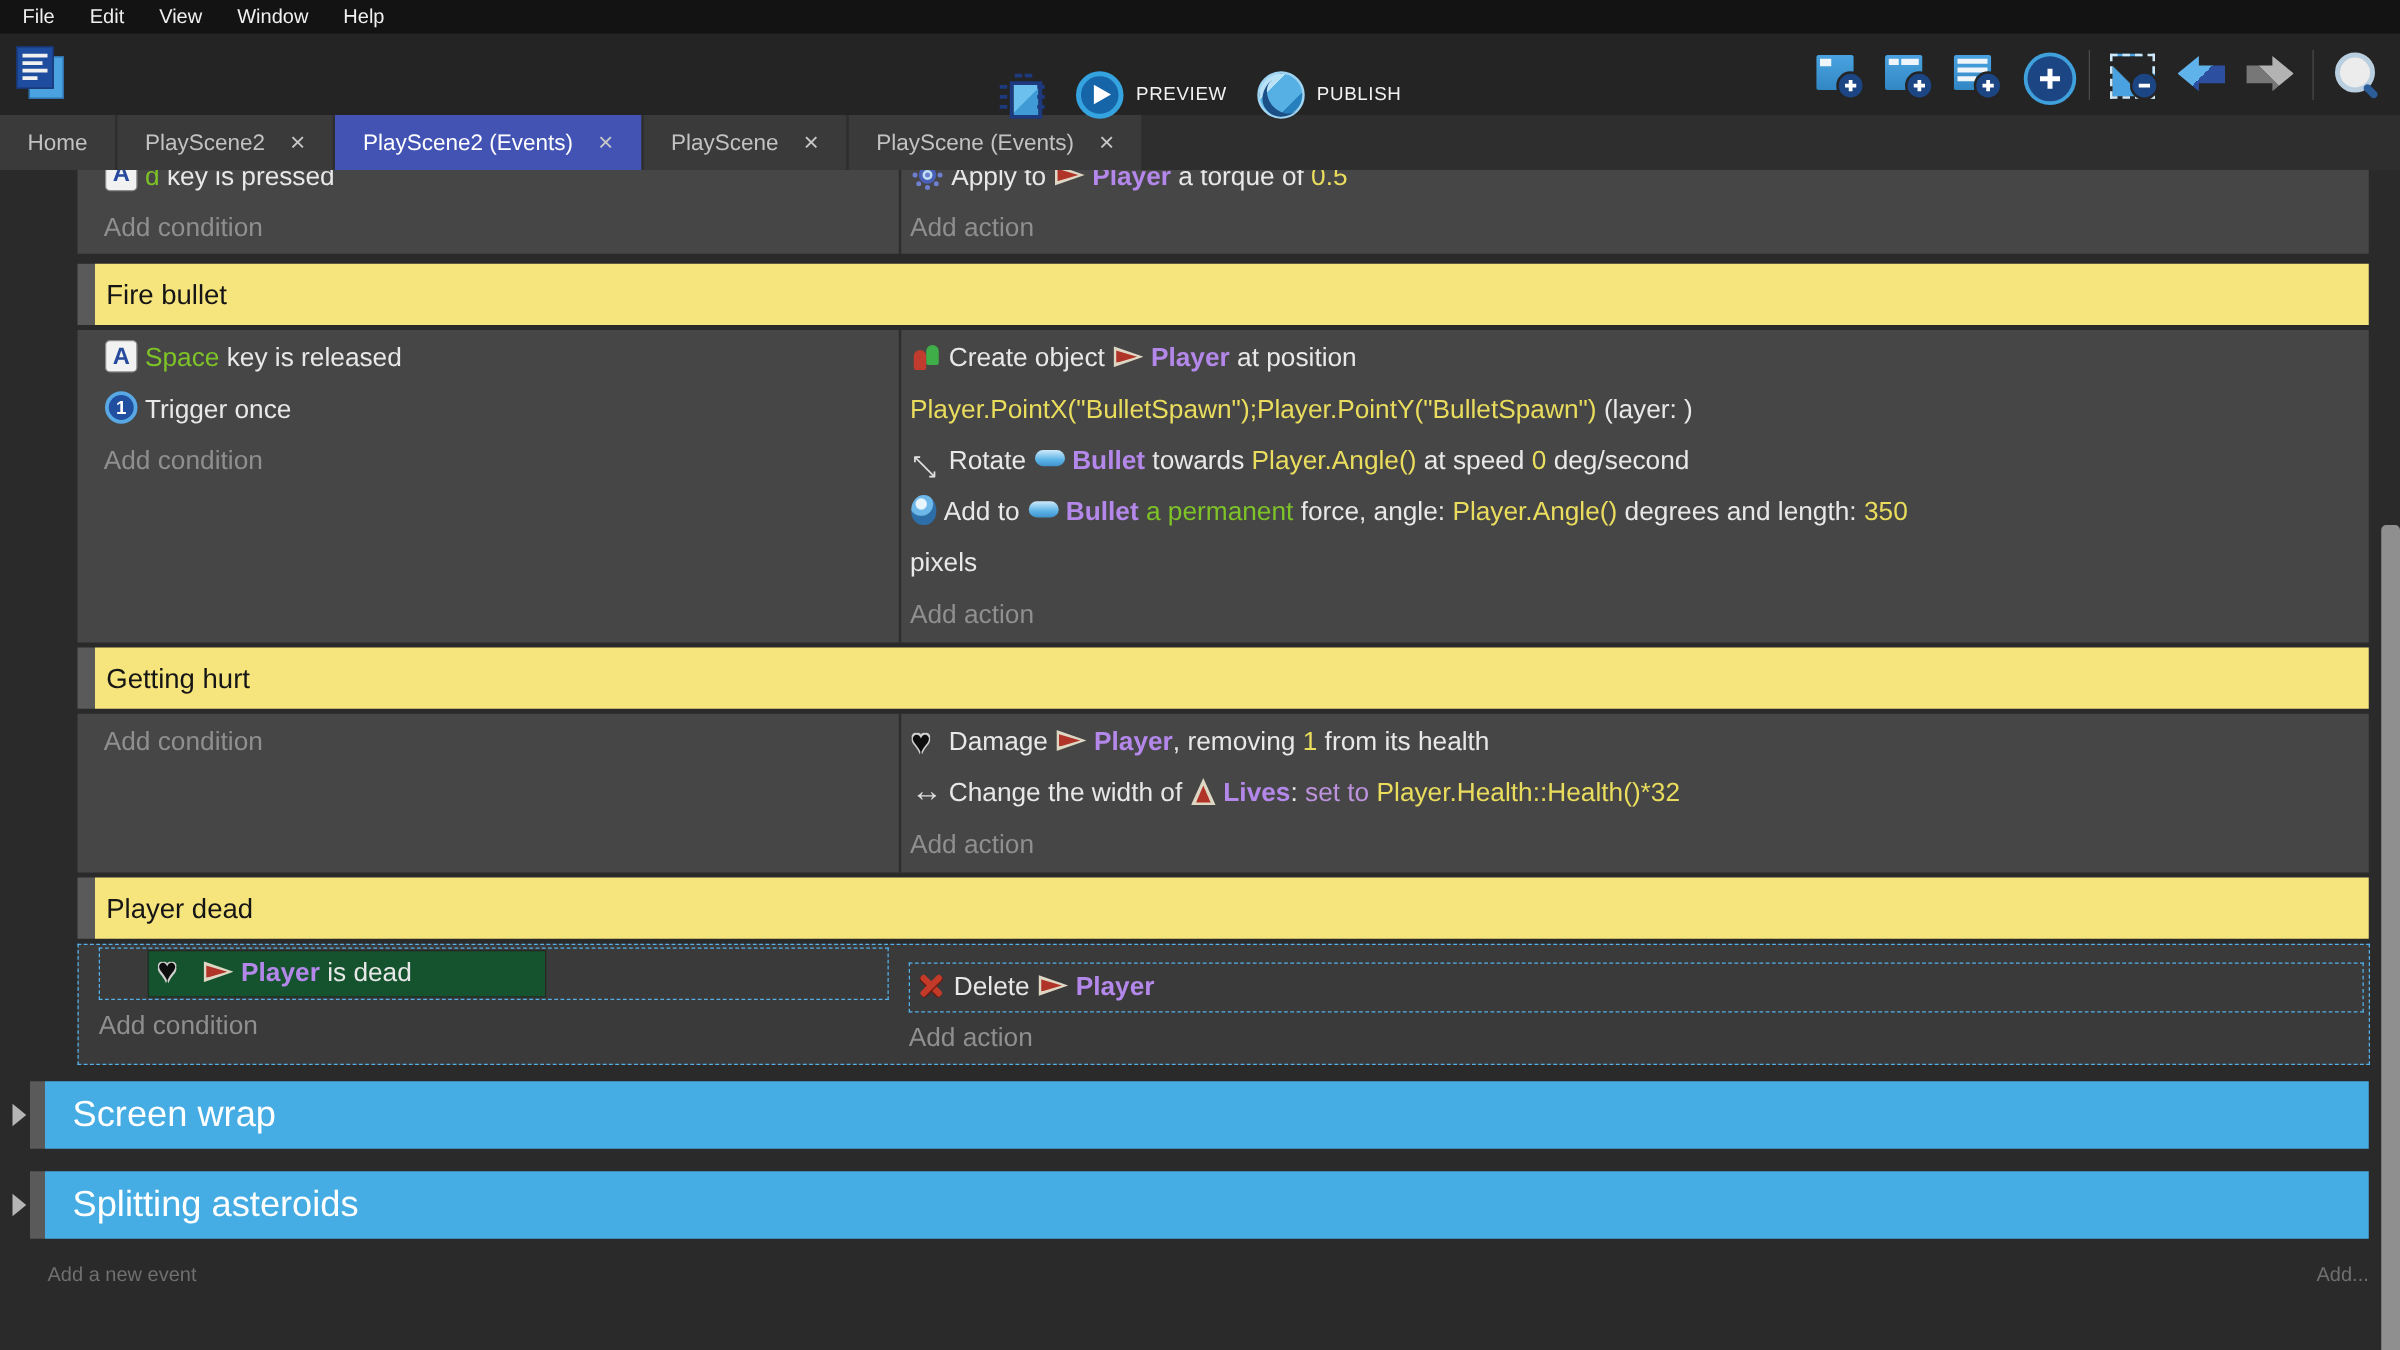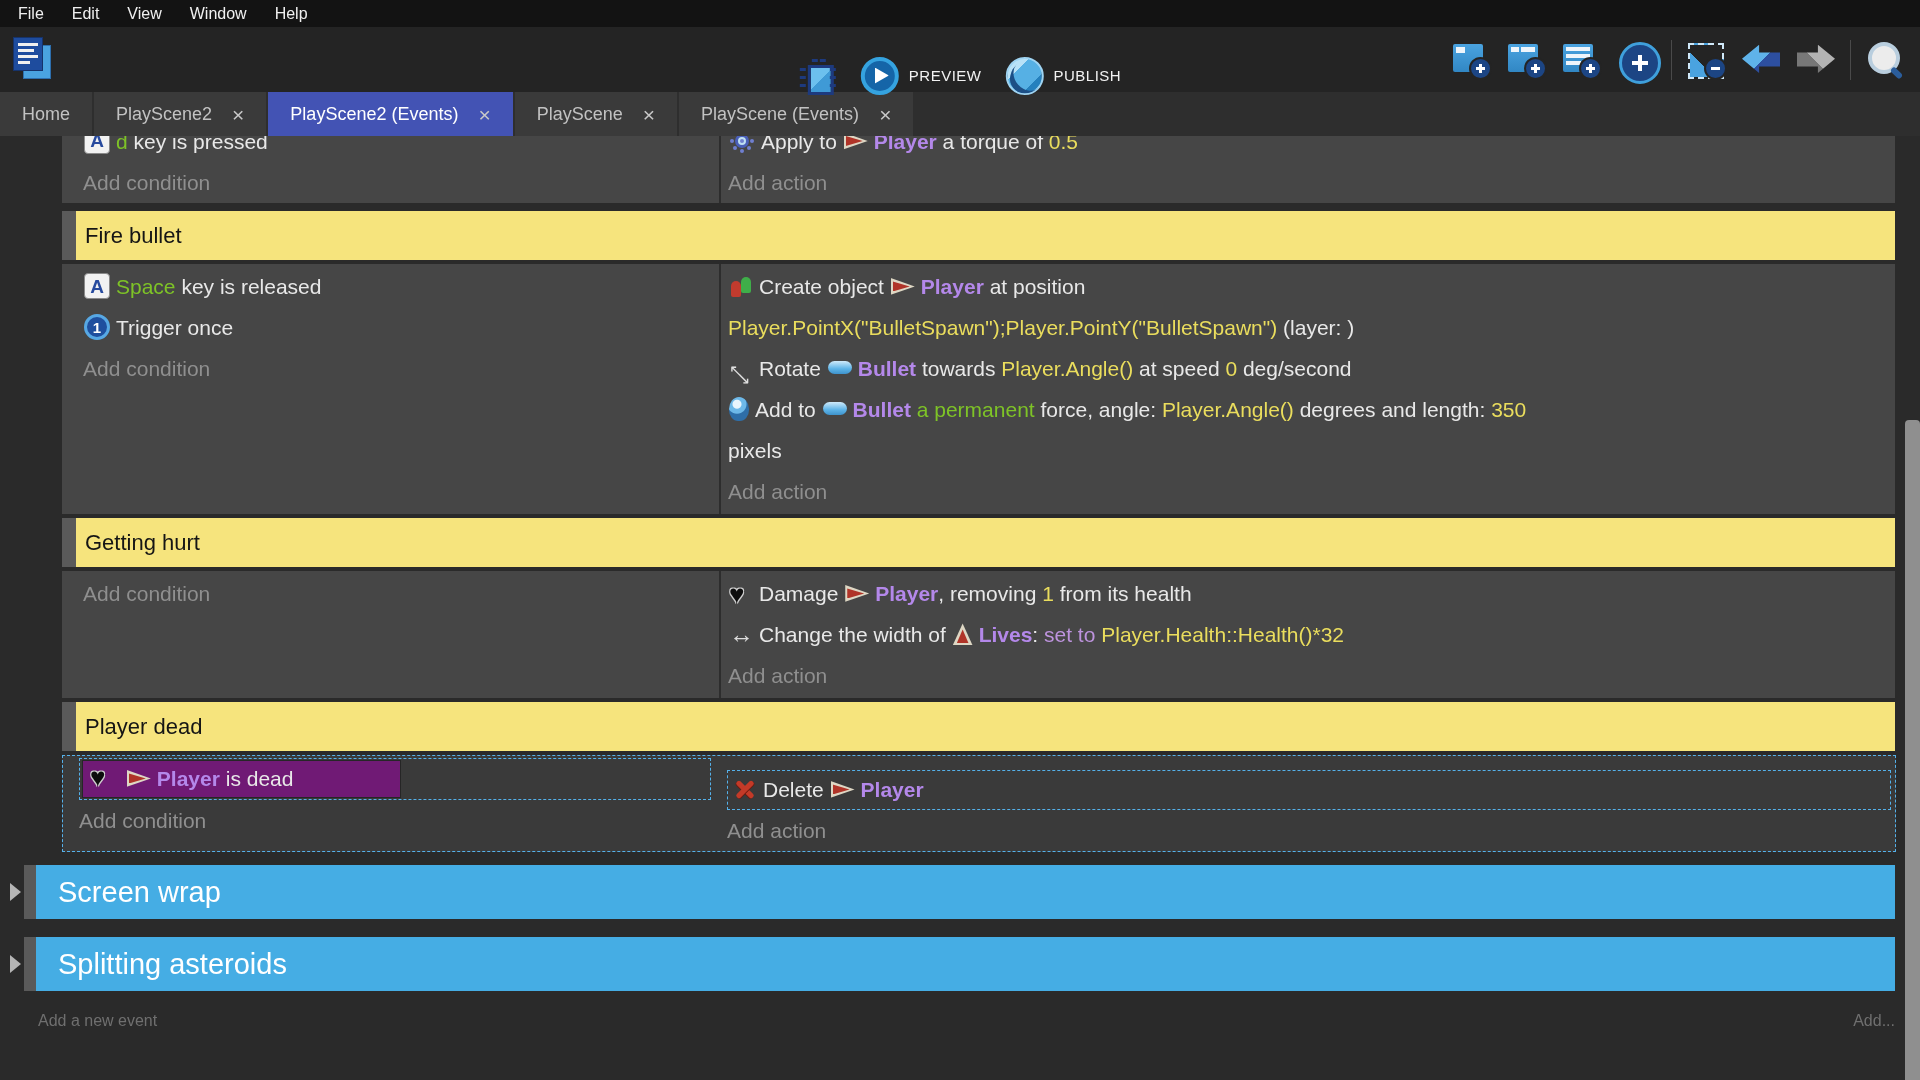--- a/index.html
+++ b/index.html
@@ -122,22 +122,22 @@
   .group-bar { flex:1; background:var(--group-bg); color:#fff; font-size:29px;
     display:flex; align-items:center; padding-left:22px; }
   .events-list > .event-row:nth-child(1) { margin-bottom:8px; }
   .events-list > .event-row.selected { margin-bottom:13px; }
   .events-list > .group-row:last-child { margin-bottom:21px; }
   
   .event-row.selected { background:#3a3a3a; border:1px dashed var(--selection-color); margin-right:24px; }
   .selected .col-cond { width:640px; padding:2px 6px 0 2px; }
   .selected .col-act { border-left:none; padding:2px 4px 0 10px;margin-top:12px; }
   .sel-box { border:1px dashed var(--selection-color); padding:1px 2px; }
-  .selected .col-cond .sel-box .line { display:inline-block; background:#701a75; border:1px solid #262626;
-    line-height:36px; padding:0 107px 0 6px; }
+  .selected .col-cond .sel-box .line { display:inline-block; background:#14532d; border:1px solid #262626;
+    line-height:36px; padding:0 107px 0 6px;margin-left:36px; }
   .selected .col-act .sel-box .line { line-height:36px; padding-left:2px; }
   
   .sheet-footer { margin:4px 25px 0 38px; display:flex; justify-content:space-between;
     font-size:16px; color:#6f6f6f; }
   
   .scrollbar-track { position:absolute; right:0; top:136px; bottom:0; width:15px; }
   .scrollbar-thumb { position:absolute; right:0; top:284px; width:15px; height:660px;
     background:#8f8f8f; border-radius:4px 4px 0 0; }
   
   .icon { display:inline-block; vertical-align:middle; position:relative; margin:0 6px 4px 1px; }

